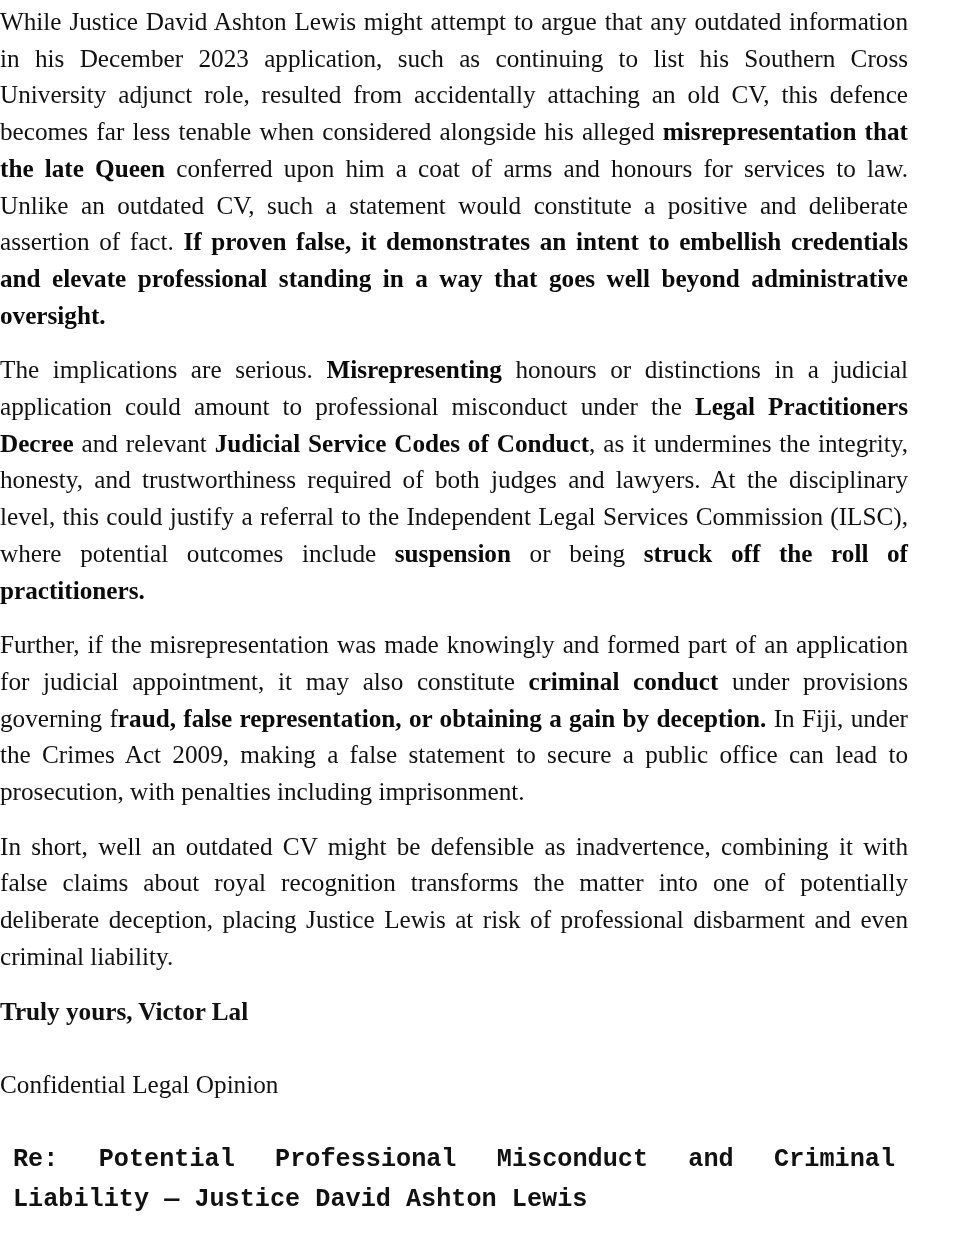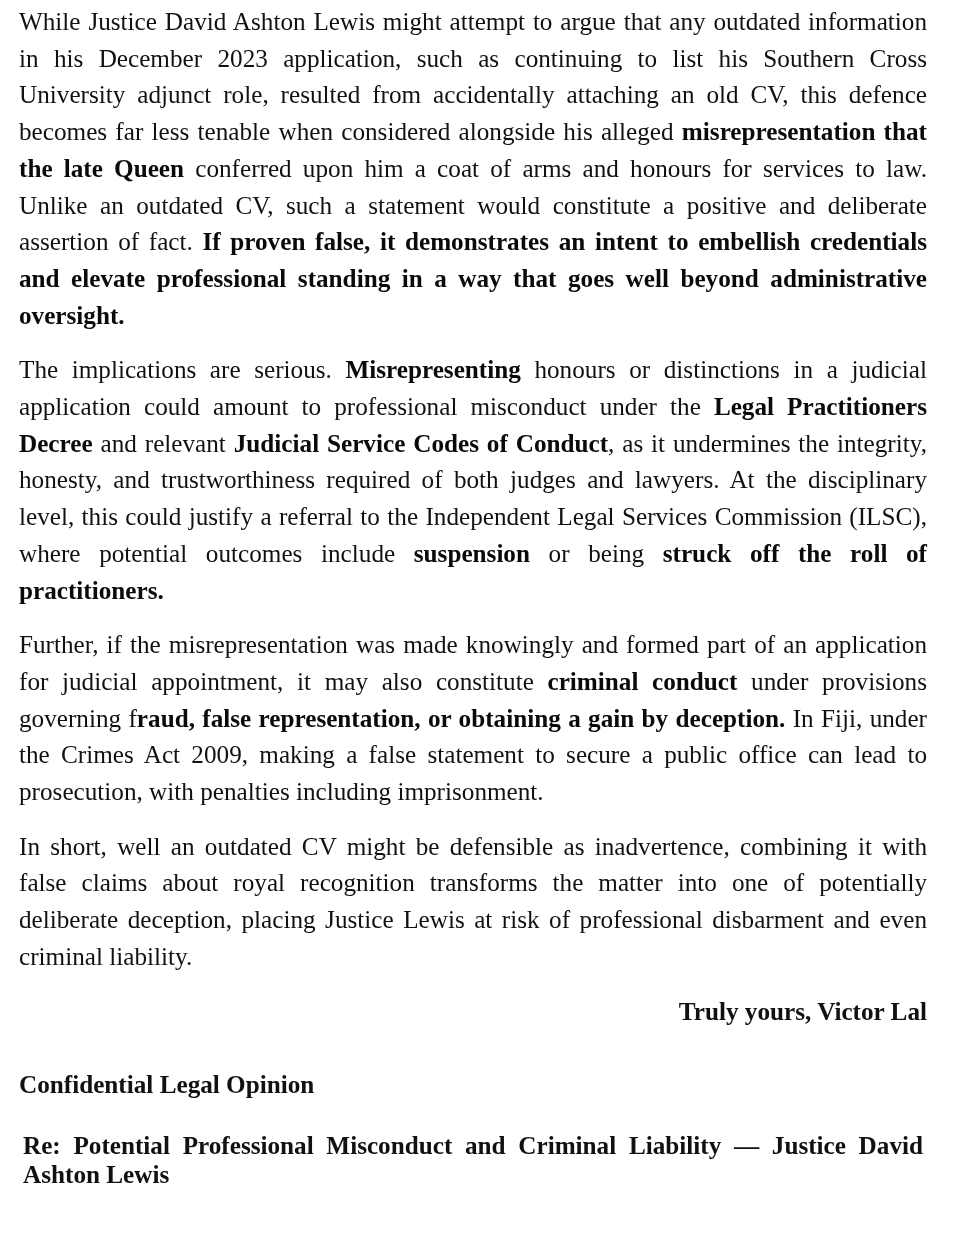--- a/index.html
+++ b/index.html
@@ -8,21 +8,21 @@
       background: #ffffff;
     }
     body {
       width: 980px;
       height: 1252px;
       overflow: hidden;
       position: relative;
     }
     .doc {
       position: absolute;
-      left: 19px;
+      left: 0;
       top: 4px;
       width: 908px;
       font-family: "Liberation Serif", "DejaVu Serif", serif;
       font-size: 25.2px;
       line-height: 36.7px;
       color: #111111;
       letter-spacing: 0px;
     }
     .para {
       margin: 0 0 18px 0;
@@ -30,35 +30,35 @@
       text-align-last: left;
     }
     .para b, .para strong {
       font-weight: bold;
       color: #0a0a0a;
     }
     .closing {
       margin: 4px 0 0 0;
       font-weight: bold;
       line-height: 36px;
-      text-align: right;
     }
     .heading {
-      font-weight: bold;
+      font-weight: normal;
       margin: 0;
       line-height: 36px;
     }
     .gap-sign { height: 37px; }
     .gap-head { height: 24px; }
     .re-line {
       font-weight: bold;
       text-align: justify;
       text-align-last: left;
-      line-height: 29px;
-      margin: 4px;
+      line-height: 40px;
+      margin: 13px;
+      font-family: Liberation Mono, monospace;
     }
   </style>
 </head>
 <body>
 
 <div class="doc">
 
   <p class="para">
     <span>While Justice David Ashton Lewis might attempt to argue that any outdated information in his December 2023 application, such as continuing to list his Southern Cross University adjunct role, resulted from accidentally attaching an old CV, this defence becomes far less tenable when considered alongside his alleged </span><b>misrepresentation that the late Queen</b><span> conferred upon him a coat of arms and honours for services to law. Unlike an outdated CV, such a statement would constitute a positive and deliberate assertion of fact. </span><b>If proven false, it demonstrates an intent to embellish credentials and elevate professional standing in a way that goes well beyond administrative oversight.</b>
   </p>

